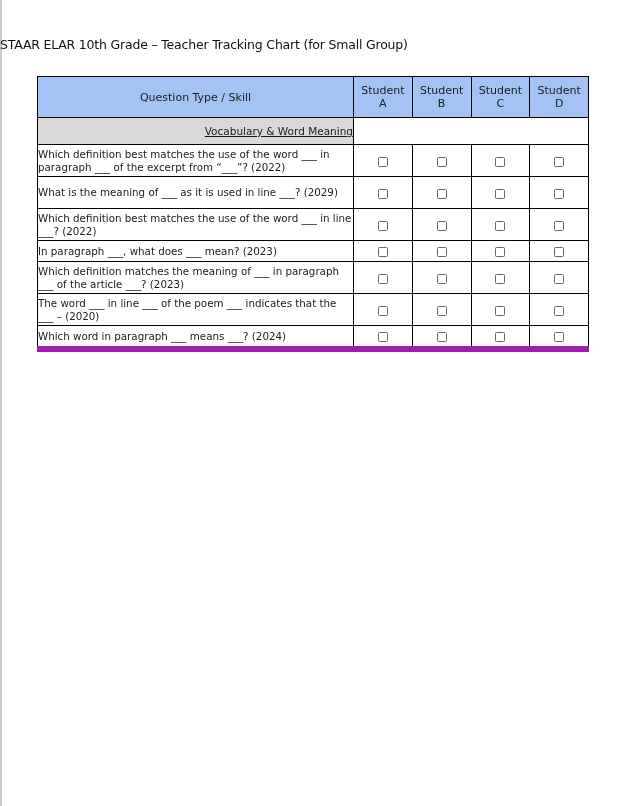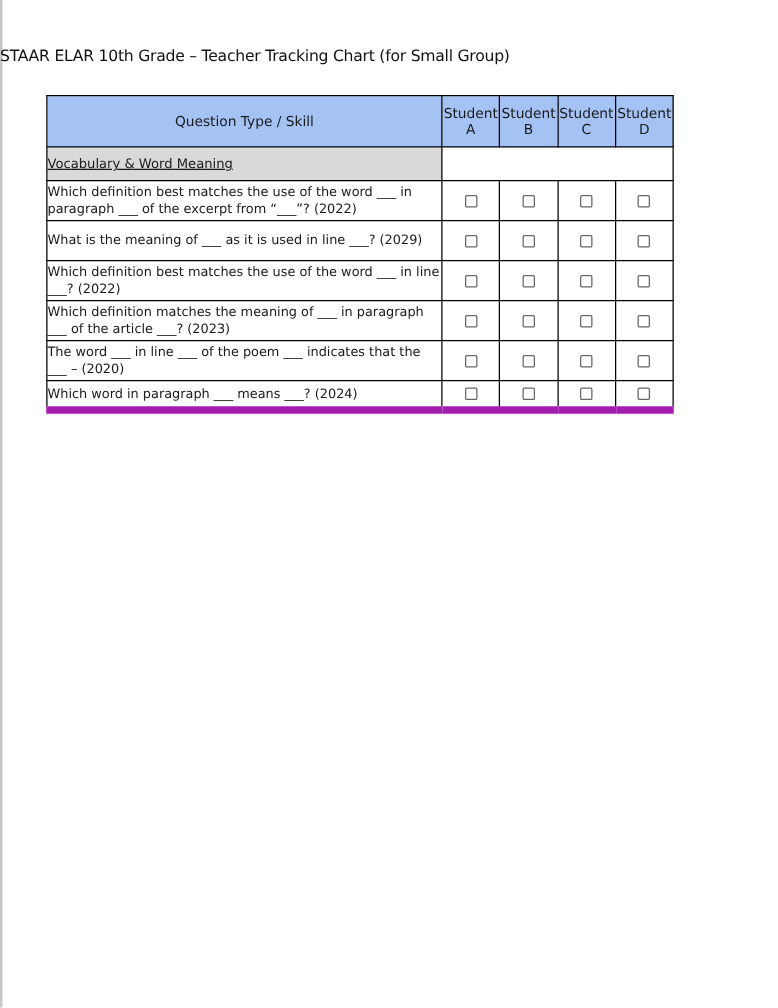--- a/index.html
+++ b/index.html
@@ -6,30 +6,30 @@
   body {
     width: 622px; height: 806px; background: #ffffff; position: relative; overflow: hidden;
     font-family: "DejaVu Sans", sans-serif;
   }
   .page-edge { position: absolute; left: 0; top: 0; width: 2px; height: 806px; background: #c8c8c8; }
   .doc-title {
     position: absolute; top: 37px; left: 0; width: 622px; text-align: left;
     font-size: 12.5px; color: #111; letter-spacing: -0.2px;
   }
   table.tracker {
-    position: absolute; left: 37px; top: 76px; width: 502px;
+    position: absolute; left: 37px; top: 76px; width: 552px;
     border-collapse: collapse; table-layout: fixed;
     font-size: 10.5px; color: #1a1a1a; padding-left: 37px;
   }
   table.tracker td, table.tracker th {
     border: 1px solid #000; padding: 0; vertical-align: middle;
   }
   th.skill-head { width: 315px; background: #a4c2f4; font-weight: normal; text-align: center; height: 40px; font-size: 11px; }
   th.student-head { background: #a4c2f4; font-weight: normal; text-align: center; font-size: 11px; line-height: 13px; }
-  td.section { background: #d9d9d9; text-align: left; height: 26px; font-size: 10.5px; }
+  td.section { background: #d9d9d9; text-align: right; height: 26px; font-size: 10.5px; }
   td.section span { text-decoration: underline; }
   td.section-blank { background: #fff; }
   td.q { padding: 3px 5px 2px 5px; line-height: 12.5px; font-size: 10.3px; }
   td.cb { text-align: center; }
   .checkbox {
     display: inline-block; width: 8px; height: 8px; border: 1.5px solid #666; border-radius: 1.5px;
     background: #fff; box-sizing: content-box; vertical-align: middle; cursor: pointer;
   }
   tr.r1 td { height: 31px; }
   tr.r2 td { height: 31px; }
@@ -78,20 +78,27 @@
       <td class="cb"><span class="checkbox"></span></td>
       <td class="cb"><span class="checkbox"></span></td>
     </tr>
     <tr class="r3">
       <td class="q">Which definition best matches the use of the word ___ in line ___? (2022)</td>
       <td class="cb"><span class="checkbox"></span></td>
       <td class="cb"><span class="checkbox"></span></td>
       <td class="cb"><span class="checkbox"></span></td>
       <td class="cb"><span class="checkbox"></span></td>
     </tr>
+    <tr class="r4">
+      <td class="q">In paragraph ___, what does ___ mean? (2023)</td>
+      <td class="cb"><span class="checkbox"></span></td>
+      <td class="cb"><span class="checkbox"></span></td>
+      <td class="cb"><span class="checkbox"></span></td>
+      <td class="cb"><span class="checkbox"></span></td>
+    </tr>
     <tr class="r5">
       <td class="q">Which definition matches the meaning of ___ in paragraph ___ of the article ___? (2023)</td>
       <td class="cb"><span class="checkbox"></span></td>
       <td class="cb"><span class="checkbox"></span></td>
       <td class="cb"><span class="checkbox"></span></td>
       <td class="cb"><span class="checkbox"></span></td>
     </tr>
     <tr class="r7">
       <td class="q">The word ___ in line ___ of the poem ___ indicates that the ___ – (2020)</td>
       <td class="cb"><span class="checkbox"></span></td>

